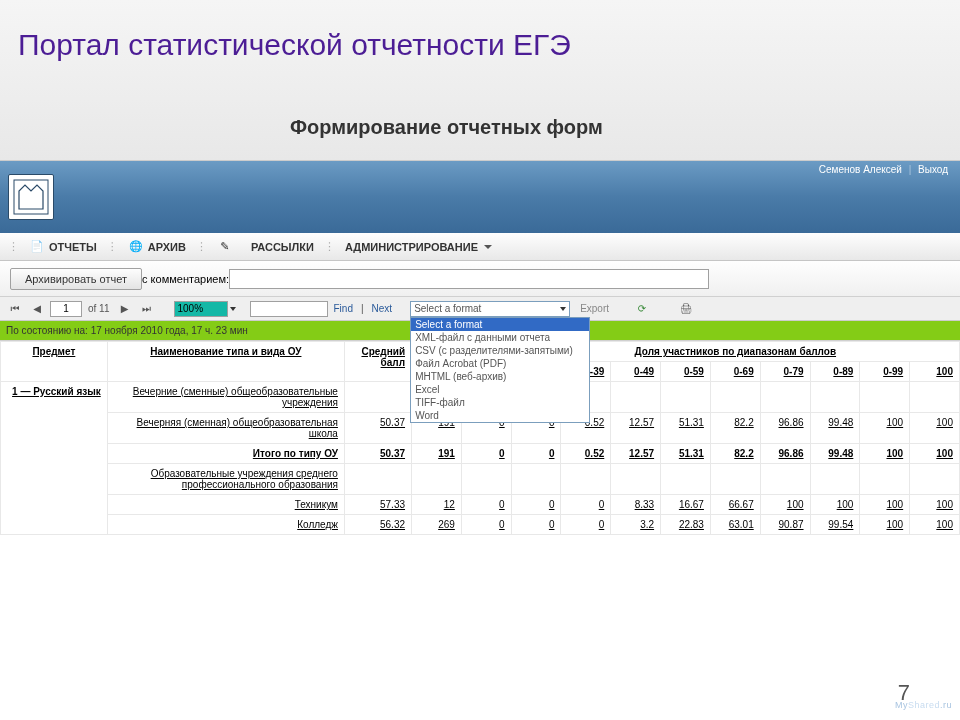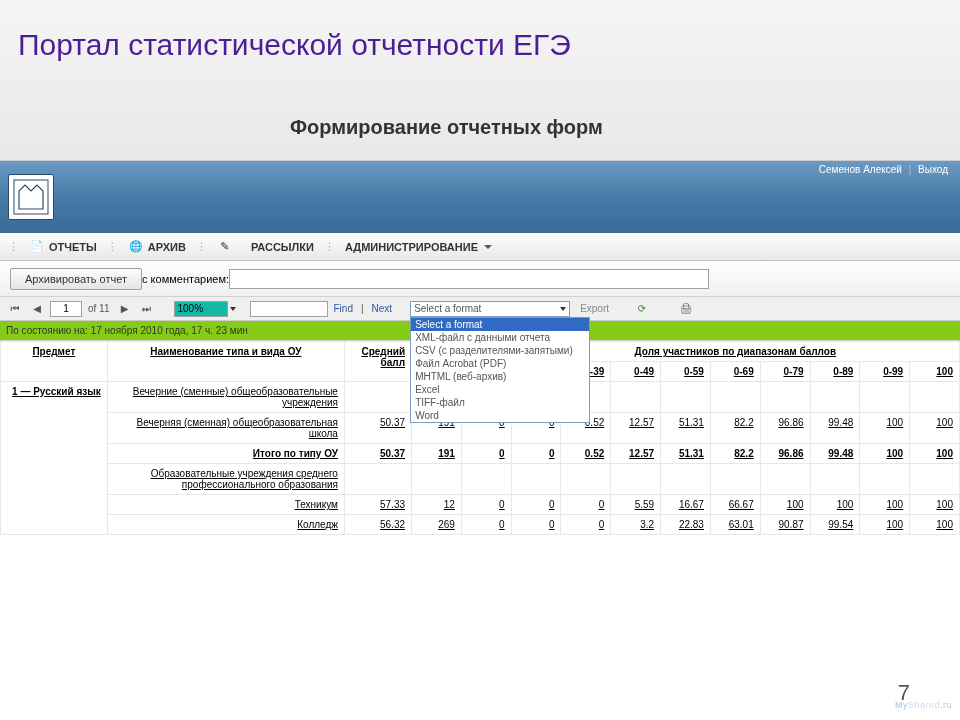--- a/index.html
+++ b/index.html
@@ -238,21 +238,21 @@
             <td class="num"></td>
             <td class="num"></td>
           </tr>
           <tr>
             <td class="lbl">Техникум</td>
             <td class="num">57.33</td>
             <td class="num">12</td>
             <td class="num">0</td>
             <td class="num">0</td>
             <td class="num">0</td>
-            <td class="num">5.59</td>
+            <td class="num">8.33</td>
             <td class="num">16.67</td>
             <td class="num">66.67</td>
             <td class="num">100</td>
             <td class="num">100</td>
             <td class="num">100</td>
             <td class="num">100</td>
           </tr>
           <tr>
             <td class="lbl">Колледж</td>
             <td class="num">56.32</td>

